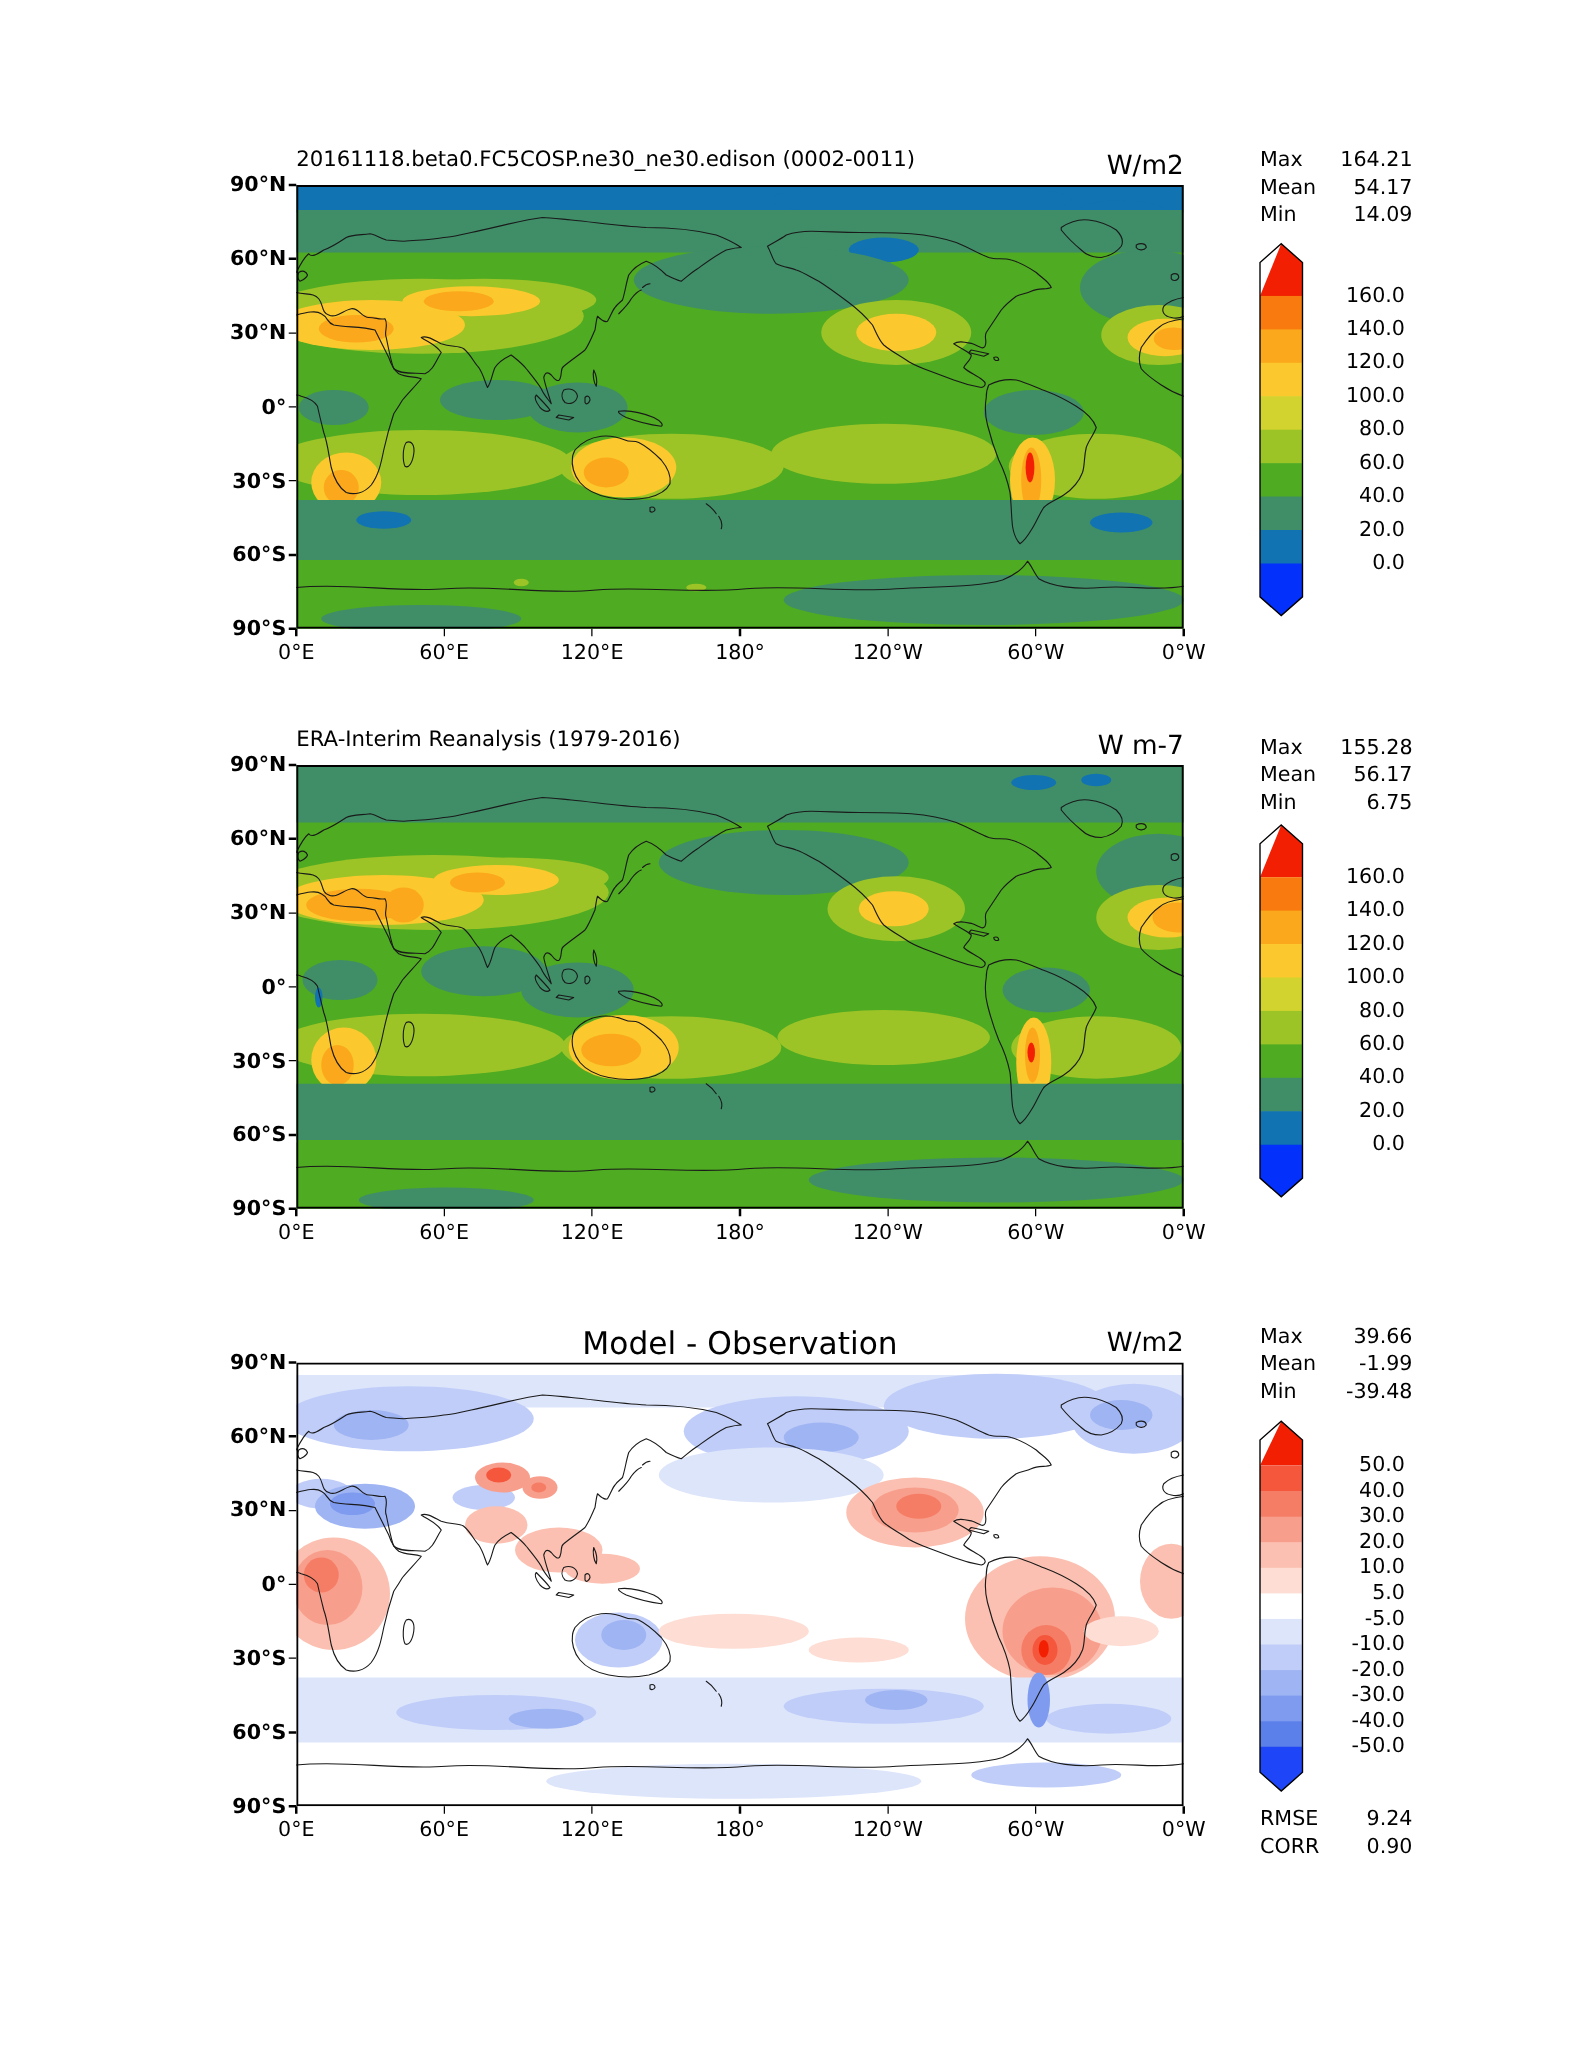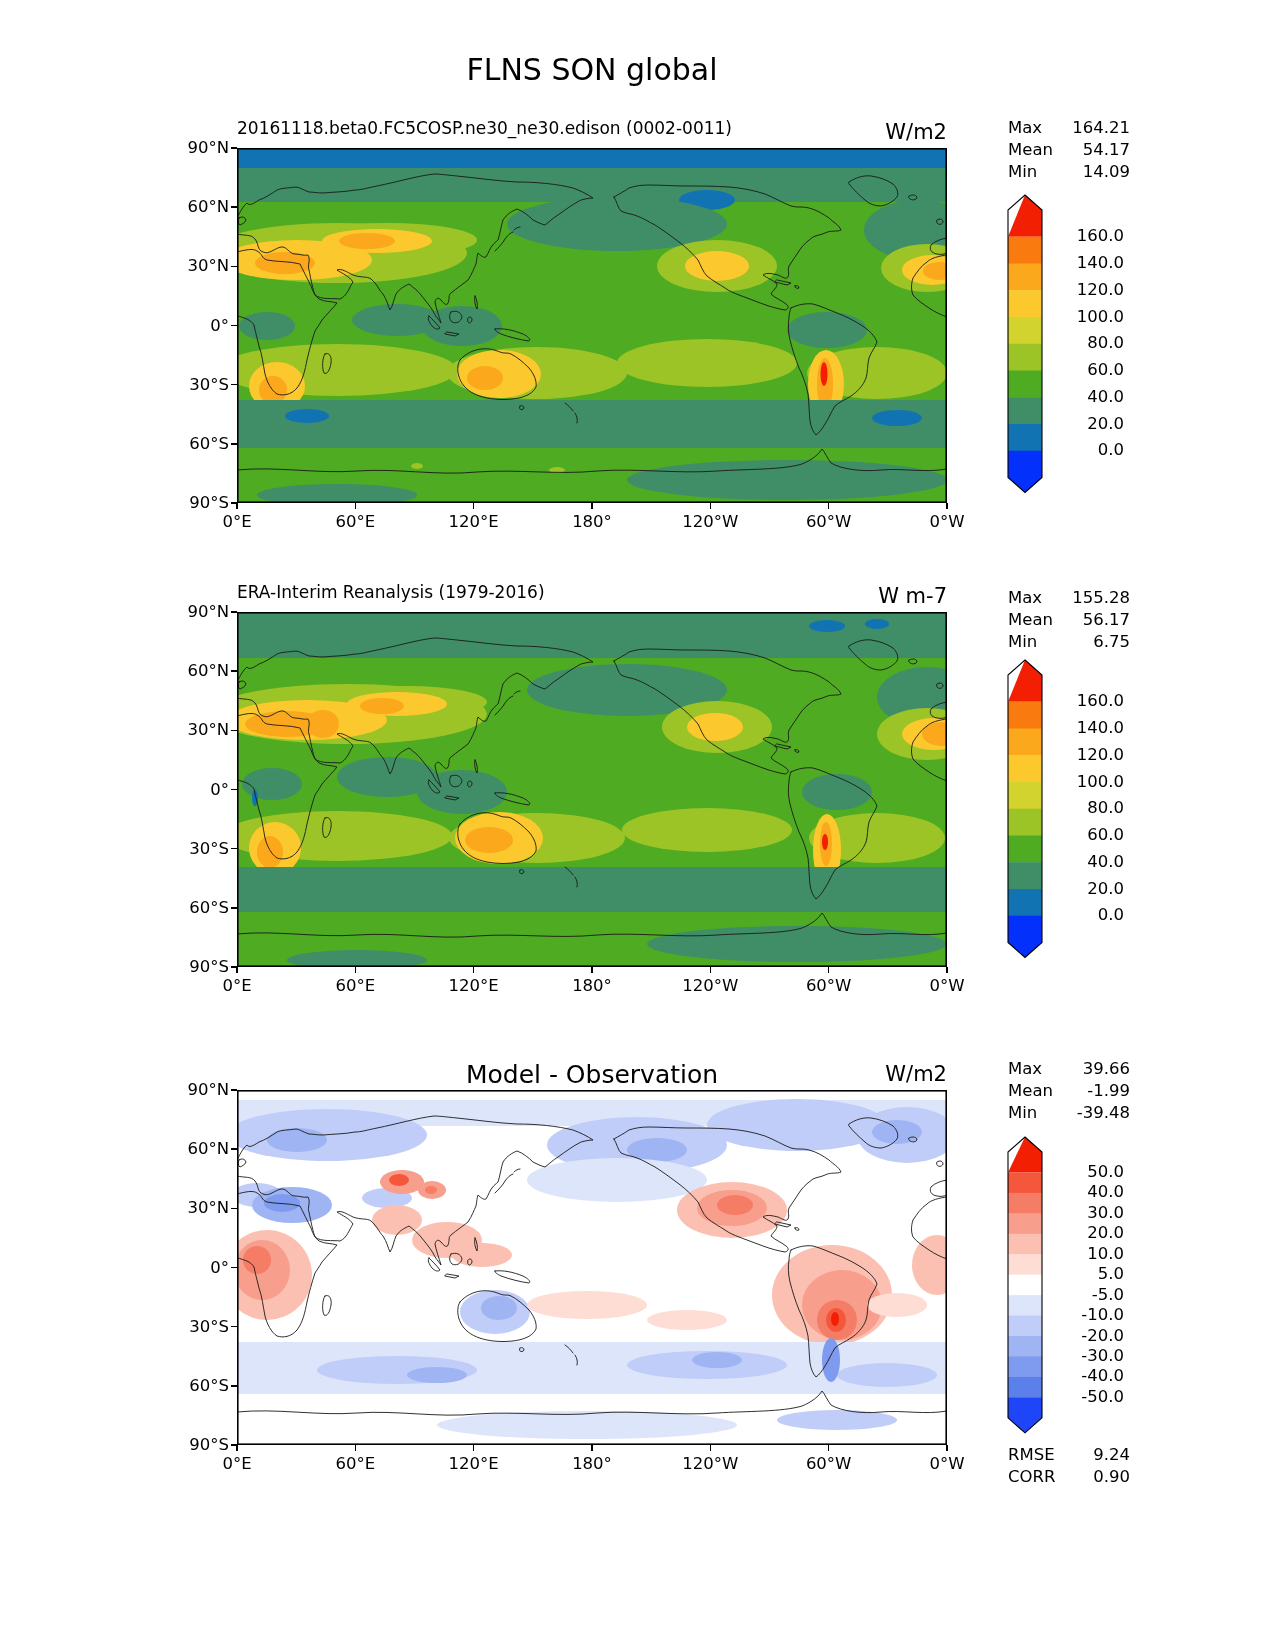--- a/index.html
+++ b/index.html
@@ -10,29 +10,28 @@
   .subtitle-row{position:absolute;left:237px;width:710px;height:24px;font-size:17px;}
   .subtitle-row .t-left{position:absolute;left:0;top:0;}
   .subtitle-row .t-center{position:absolute;left:0;right:0;text-align:center;top:0;font-size:25px;}
   .subtitle-row .t-units{position:absolute;right:0;top:2px;font-size:21px;}
   .stats{position:absolute;left:1008px;width:122px;font-size:16.5px;}
   .stats .row{display:flex;justify-content:space-between;height:22px;line-height:22px;}
   .map-svg{position:absolute;left:237px;width:710px;height:355px;}
   .colorbar{position:absolute;}
   .colorbar text{font-size:16.5px;fill:#000;}
   .axlab{position:absolute;font-size:16.5px;line-height:22px;white-space:nowrap;}
-  .ylab{width:80px;text-align:right;}
+  .ylab{width:80px;text-align:right;font-weight:bold;}
   .xlab{width:90px;text-align:center;}
   .tickmark{position:absolute;background:#000;}
 </style>
 </head>
 <body>
 <div class="page">
 
-<div class="main-title">FLNS SON global</div>
 
 <div class="subtitle-row" style="top:118px;">
   <span class="t-left">20161118.beta0.FC5COSP.ne30_ne30.edison (0002-0011)</span>
   <span class="t-units">W/m2</span>
 </div>
 <div class="stats" style="top:117px;">
   <div class="row">
         <span>Max</span>
         <span>164.21</span>
       </div>

